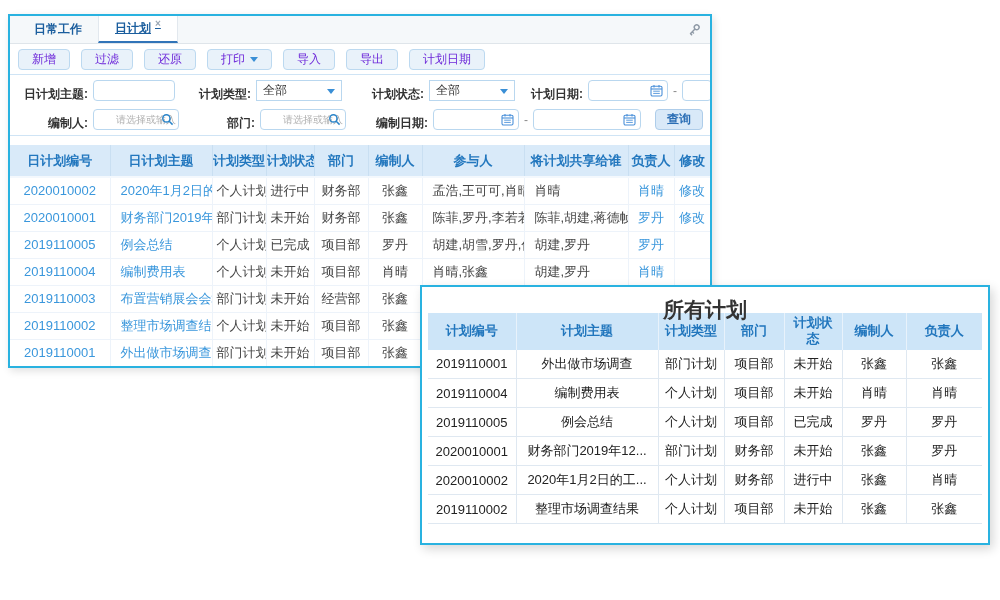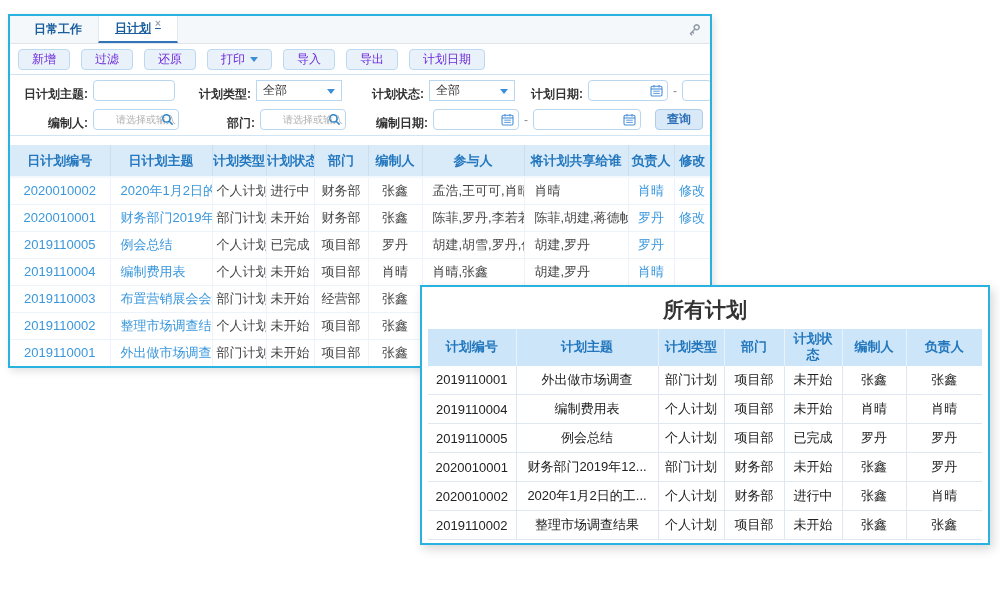--- a/index.html
+++ b/index.html
@@ -62,21 +62,21 @@
     overflow:hidden; white-space:nowrap; text-overflow:clip; padding:0 4px; background:#fff; }
   .main-table td.l { text-align:left; padding-left:10px; }
   .main-table td.c { text-align:center; }
   .main-table td.lnk { color:#3a97dc; cursor:pointer; }
 
   
   .popup-panel { position:absolute; left:420px; top:285px; width:570px; height:260px;
     background:#fff; border:2px solid #29b2e0; box-shadow:3px 4px 10px rgba(0,0,0,.16);
     overflow:hidden; z-index:10; }
   .popup-title { text-align:center; font-size:21px; font-weight:bold; color:#333;
-    height:42px; line-height:46px; }
+    height:26px; line-height:46px; }
   .popup-table { width:554px; margin:0 auto; font-size:13px; }
   .popup-table th { background:#cde5f8; color:#2176bd; font-weight:bold; height:34px;
     border-right:1px solid #e8f2fb; text-align:center; padding:2px 4px; line-height:1.25; }
   .popup-table th:last-child { border-right:none; }
   .popup-table td { height:29px; color:#222; text-align:center; border:1px solid #dfe8f1;
     border-top:none; overflow:hidden; white-space:nowrap; padding:0 3px; background:#fff; }
   .popup-table tr td:first-child { border-left:none; }
   .popup-table tr td:last-child { border-right:none; }
 
   

